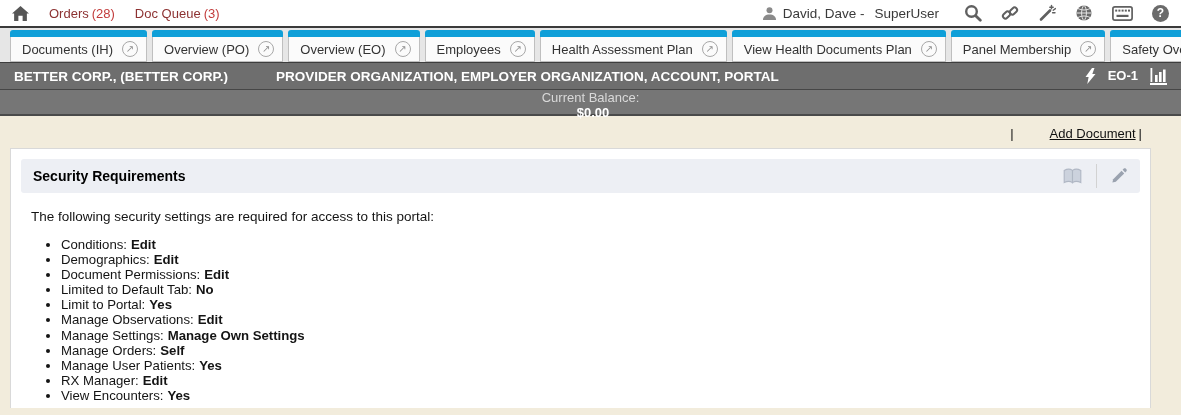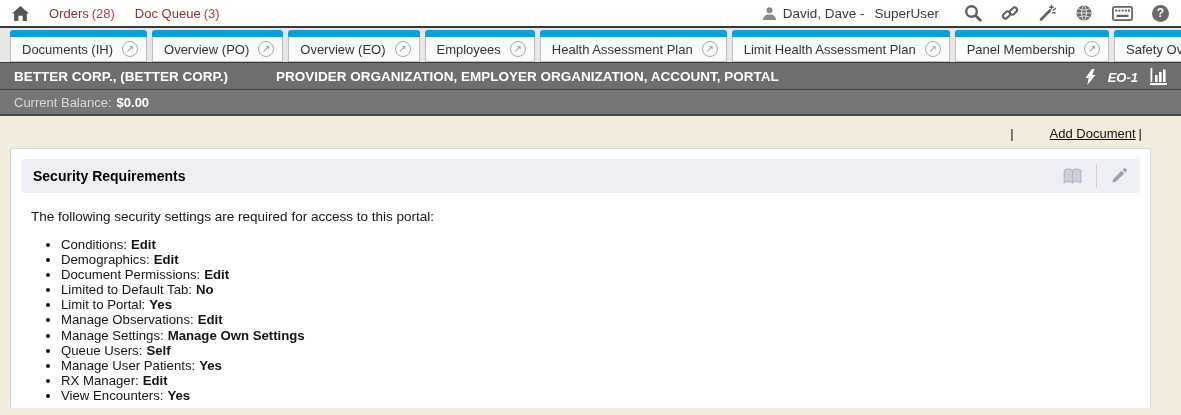--- a/index.html
+++ b/index.html
@@ -30,27 +30,27 @@
   .tab-label { font-size:13px; color:#333; }
   .tab-pop { width:16px; height:16px; border:1px solid #a8a8a8; border-radius:50%;
              color:#8f8f8f; font-size:10px; line-height:1; display:flex;
              align-items:center; justify-content:center; }
 
   
   .orgbar { height:28px; background:#6e6e6e; border-top:1px solid #3d3d3d;
             border-bottom:1px solid #464646; color:#fff; display:flex; align-items:center;
             padding:0 14px; font-weight:bold; font-size:13.5px; }
   .org-types { margin-left:20px;padding-left:28px; }
-  .orgbar-right { margin-left:auto; display:flex; align-items:flex-end; gap:12px;font-style:italic; }
+  .orgbar-right { margin-left:auto; display:flex; align-items:flex-start; gap:12px; }
   .ctx-code { font-size:13px; font-weight:bold; }
   .chart-btn { border-bottom:2px solid #fff; padding-bottom:1px; display:flex; cursor:pointer; }
 
   
   .balancebar { height:26px; background:#767676; border-bottom:2px solid #4a4a4a;
-                display:flex; align-items:center; padding:0 14px; font-size:13px; color:#d9d9d9; }
+                display:flex; align-items:center; padding:0 14px; font-size:13px; color:#d9d9d9;flex-direction:column; }
   .balance-value { color:#fff; font-weight:bold; margin-left:5px; }
 
   
   .main { height:297px; padding:0 30px 0 10px; }
   .add-doc-row { text-align:right; padding:10px 6px 7px 0; font-size:13px; color:#101010; }
   .add-doc-row .pipe { margin:0 3px; }
   .add-doc-link { color:#101010; text-decoration:underline; cursor:pointer;margin-left:33px; }
 
   
   .panel { background:#fff; border:1px solid #d9d9d9; border-bottom:none;
@@ -182,21 +182,21 @@
       <div class="tab-top"></div>
       <div class="tab-body">
         <span class="tab-label">Health Assessment Plan</span>
         <span class="tab-pop">↗</span>
       </div>
     </div>
 
     <div class="tab">
       <div class="tab-top"></div>
       <div class="tab-body">
-        <span class="tab-label">Limit Health Assessment Plan</span>
+        <span class="tab-label">View Health Documents Plan</span>
         <span class="tab-pop">↗</span>
       </div>
     </div>
 
     <div class="tab">
       <div class="tab-top"></div>
       <div class="tab-body">
         <span class="tab-label">Panel Membership</span>
         <span class="tab-pop">↗</span>
       </div>
@@ -276,21 +276,21 @@
         <li><span>Document Permissions:</span><b>Edit</b></li>
 
         <li><span>Limited to Default Tab:</span><b>No</b></li>
 
         <li><span>Limit to Portal:</span><b>Yes</b></li>
 
         <li><span>Manage Observations:</span><b>Edit</b></li>
 
         <li><span>Manage Settings:</span><b>Manage Own Settings</b></li>
 
-        <li><span>Queue Users:</span><b>Self</b></li>
+        <li><span>Manage Orders:</span><b>Self</b></li>
 
         <li><span>Manage User Patients:</span><b>Yes</b></li>
 
         <li><span>RX Manager:</span><b>Edit</b></li>
 
         <li><span>View Encounters:</span><b>Yes</b></li>
       </ul>
   </div>
 </div>
 

